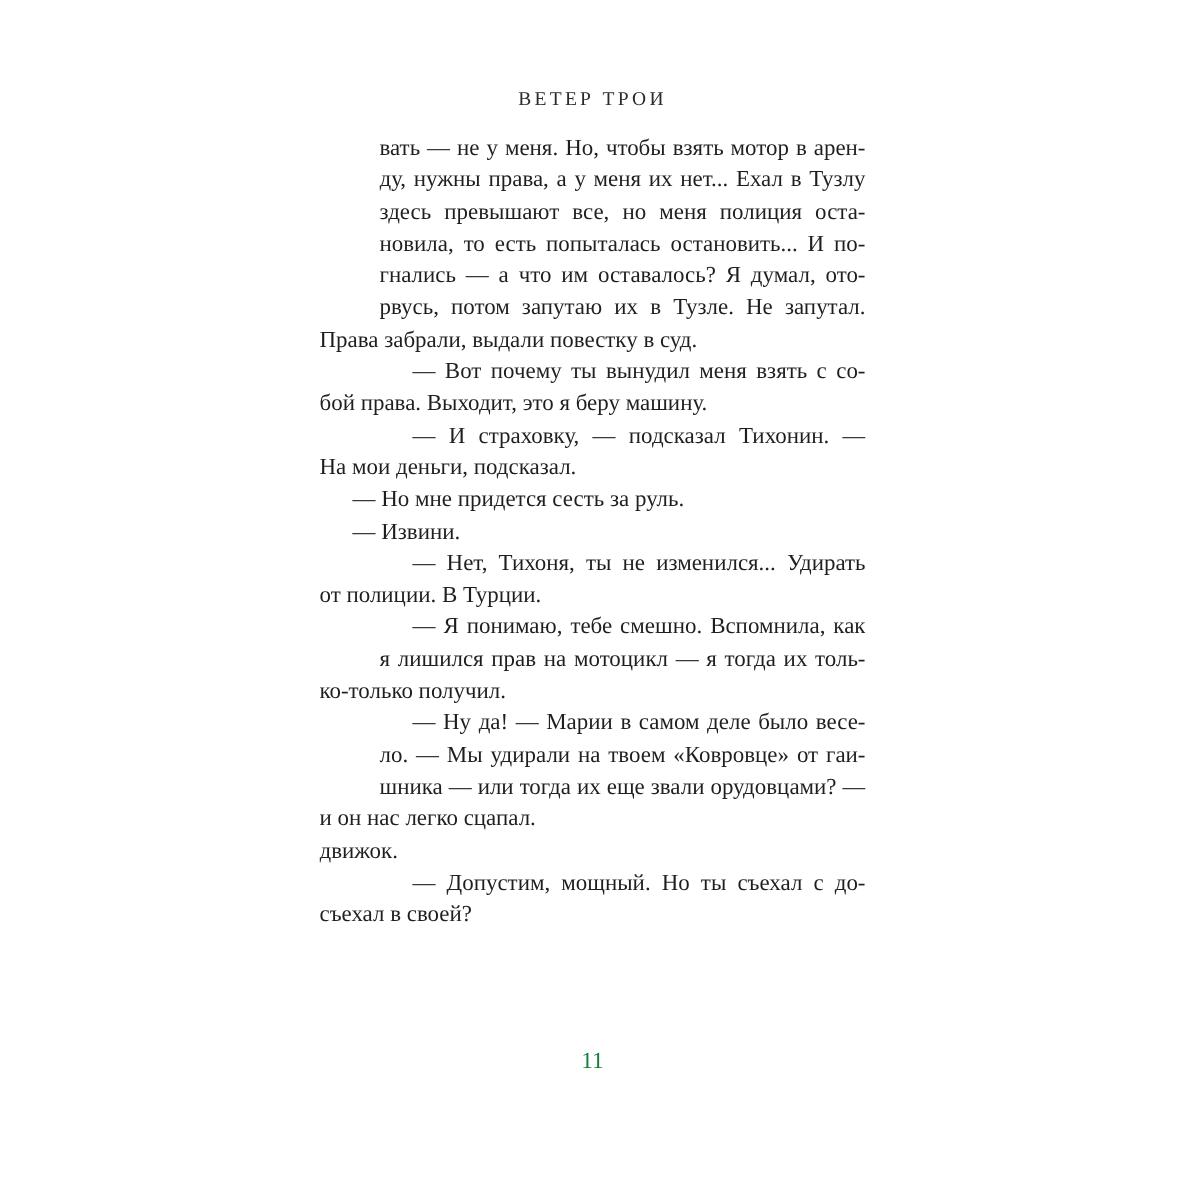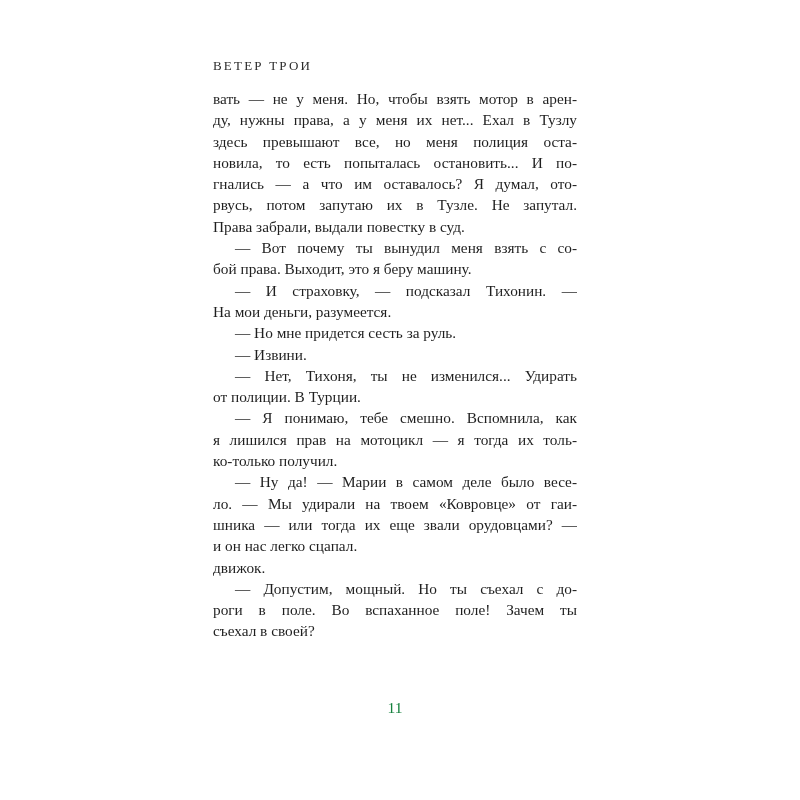--- a/index.html
+++ b/index.html
@@ -14,20 +14,21 @@
     background: #ffffff;
     font-family: "Liberation Serif", "DejaVu Serif", serif;
     color: #232323;
     overflow: hidden;
   }
   .running-header {
     position: absolute;
     top: 58px;
     left: 213px;
     width: 364px;
+    text-align: center;
     font-size: 13px;
     letter-spacing: 2.2px;
     color: #2b2b2b;
     white-space: nowrap;
   }
   .text-block {
     position: absolute;
     top: 88px;
     left: 213px;
     width: 364px;
@@ -36,20 +37,21 @@
     color: #1f1f1f;
   }
   .line {
     height: 21.3px;
     overflow: hidden;
     text-align: left;
   }
   .line.j {
     text-align: justify;
     text-align-last: justify;
+    margin-left: 40px;
   }
   .line.ind {
     padding-left: 22px;
   }
   .page-number {
     position: absolute;
     top: 699px;
     left: 213px;
     width: 364px;
     text-align: center;
@@ -67,32 +69,31 @@
       <div class="line j">вать — не у меня. Но, чтобы взять мотор в арен-</div>
       <div class="line j">ду, нужны права, а у меня их нет... Ехал в Тузлу</div>
       <div class="line j">здесь превышают все, но меня полиция оста-</div>
       <div class="line j">новила, то есть попыталась остановить... И по-</div>
       <div class="line j">гнались — а что им оставалось? Я думал, ото-</div>
       <div class="line j">рвусь, потом запутаю их в Тузле. Не запутал.</div>
       <div class="line">Права забрали, выдали повестку в суд.</div>
       <div class="line j ind">— Вот почему ты вынудил меня взять с со-</div>
       <div class="line">бой права. Выходит, это я беру машину.</div>
       <div class="line j ind">— И страховку, — подсказал Тихонин. —</div>
-      <div class="line">На мои деньги, разумеется.</div>
+      <div class="line">На мои деньги, подсказал.</div>
       <div class="line ind">— Но мне придется сесть за руль.</div>
       <div class="line ind">— Извини.</div>
       <div class="line j ind">— Нет, Тихоня, ты не изменился... Удирать</div>
       <div class="line">от полиции. В Турции.</div>
       <div class="line j ind">— Я понимаю, тебе смешно. Вспомнила, как</div>
       <div class="line j">я лишился прав на мотоцикл — я тогда их толь-</div>
       <div class="line">ко-только получил.</div>
       <div class="line j ind">— Ну да! — Марии в самом деле было весе-</div>
       <div class="line j">ло. — Мы удирали на твоем «Ковровце» от гаи-</div>
       <div class="line j">шника — или тогда их еще звали орудовцами? —</div>
       <div class="line">и он нас легко сцапал.</div>
       <div class="line">движок.</div>
       <div class="line j ind">— Допустим, мощный. Но ты съехал с до-</div>
-      <div class="line j">роги в поле. Во вспаханное поле! Зачем ты</div>
       <div class="line">съехал в своей?</div>
     </div>
 
   <div class="page-number">11</div>
 </div>
 
 </body></html>

